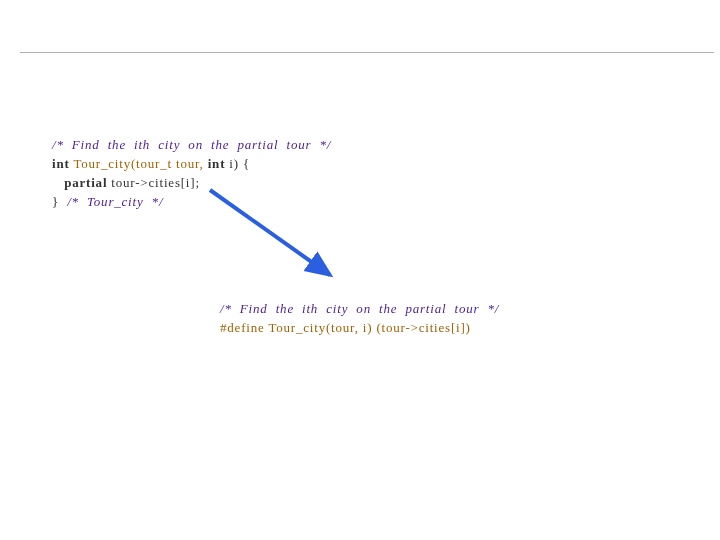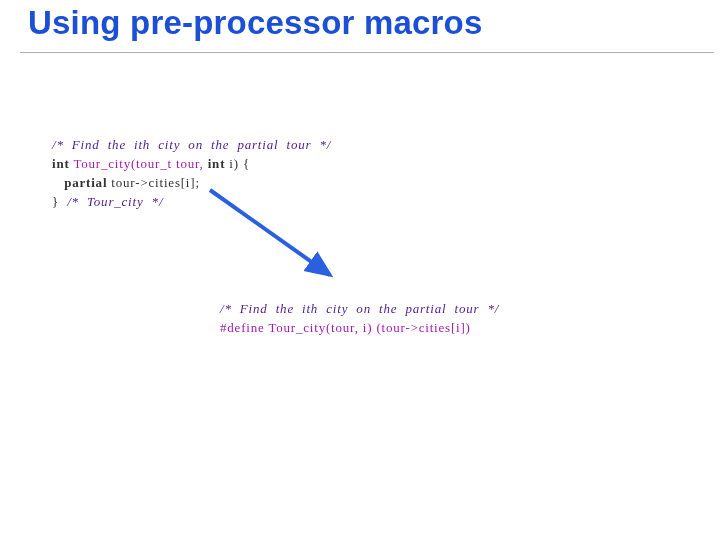--- a/index.html
+++ b/index.html
@@ -40,37 +40,36 @@
     font-size: 13px;
     line-height: 19px;
     color: #333333;
     white-space: pre;
     letter-spacing: 0.8px;
   }
   .block-a { left: 52px;  top: 116px; }
   .block-b { left: 220px; top: 280px; }
   .comment { font-style: italic; color: #4c1d95; }
   .kw { font-weight: bold; }
-  .faded { color: #a21caf; text-align: right; }
+  .faded { color: #a16207; text-align: right; }
   .arrow-wrap {
     position: absolute;
     left: 200px;
     top: 180px;
     width: 200px;
     height: 120px;
     pointer-events: none;
   }
 </style>
 </head>
 <body>
 
 <div class="slide">
 
   <div class="title-rule"></div>
-  <div class="title">Using pre-processor macros</div>
 
   <div class="code-block block-a">
 <span class="comment">/*  Find  the  ith  city  on  the  partial  tour  */</span>
 <span class="kw">int</span><span class="faded"> Tour_city(tour_t tour, </span><span class="kw">int</span><span> i) {</span>
    <span class="kw">partial</span><span> tour-&gt;cities[i];</span>
 <span>}  </span><span class="comment">/*  Tour_city  */</span></div>
 
   <div class="arrow-wrap">
     <svg viewBox="0 0 200 120" width="200" height="120">
       <defs>

